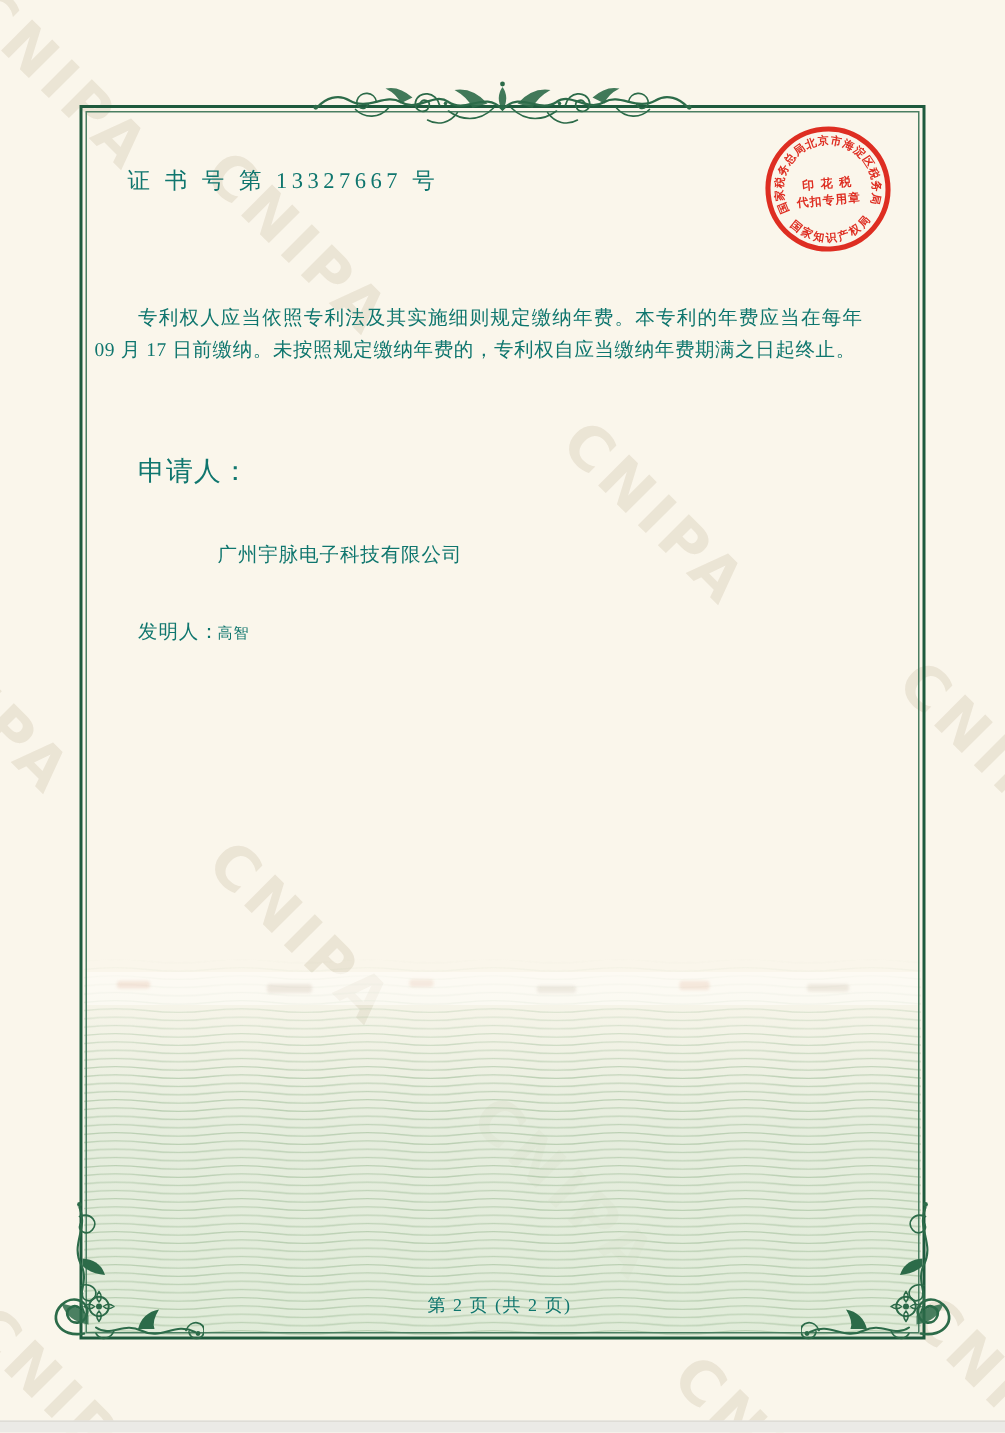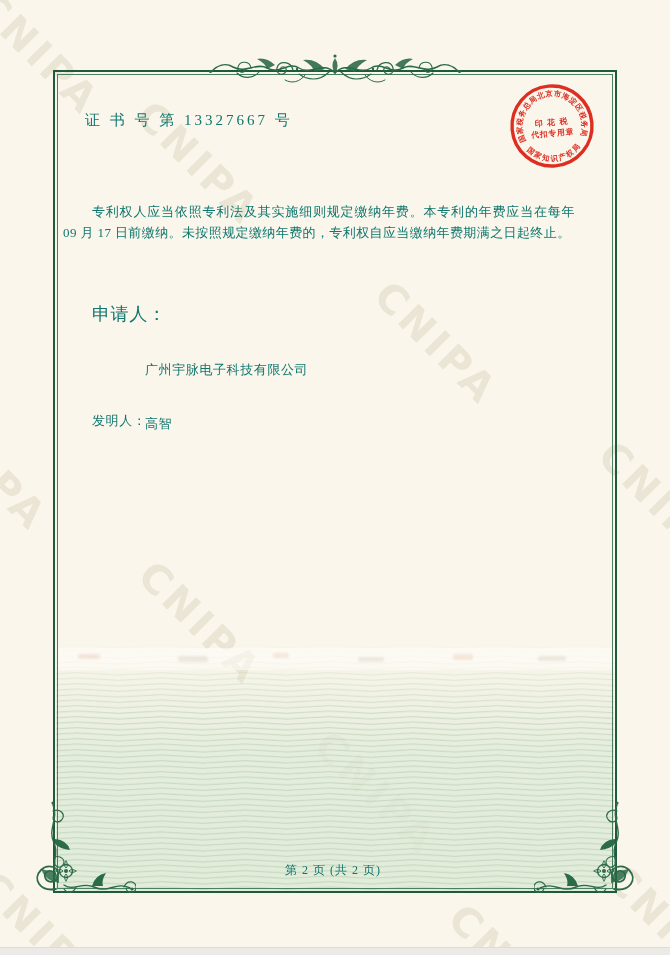--- a/index.html
+++ b/index.html
@@ -71,21 +71,21 @@
   .cert-no   { left: 85px;  top: 111px; font-size: 15px; letter-spacing: 3px; }
   .fee-para  {
     left: 63px; top: 201px; width: 512px;
     font-size: 13px; line-height: 21px; letter-spacing: 0.4px;
     text-align: justify; text-indent: 29px;
   }
   .intro     { left: 92px;  top: 282px; font-size: 13px; letter-spacing: 0.6px; }
   .app-label { left: 92px;  top: 302px; font-size: 18px; letter-spacing: 0.6px; }
   .app-name  { left: 145px; top: 321px; font-size: 13px; letter-spacing: 0.6px; margin-top: 40px; }
   .inv-label { left: 92px;  top: 412px; font-size: 13px; letter-spacing: 0.6px; font-family: Liberation Mono, monospace; }
-  .inv-name  { left: 145px; top: 415px; font-size: 13px; letter-spacing: 0.6px; }
+  .inv-name  { left: 145px; top: 415px; font-size: 10px; letter-spacing: 0.6px; }
   .footer {
     left: 53px; top: 862px; width: 560px;
     text-align: center; font-size: 12px; letter-spacing: 1px;
   }
 
   
   .page-gap {
     position: absolute; left: 0; top: 947px; width: 670px; height: 8px;
     background: #ebeae6;
     border-top: 1px solid #dedcd6;

